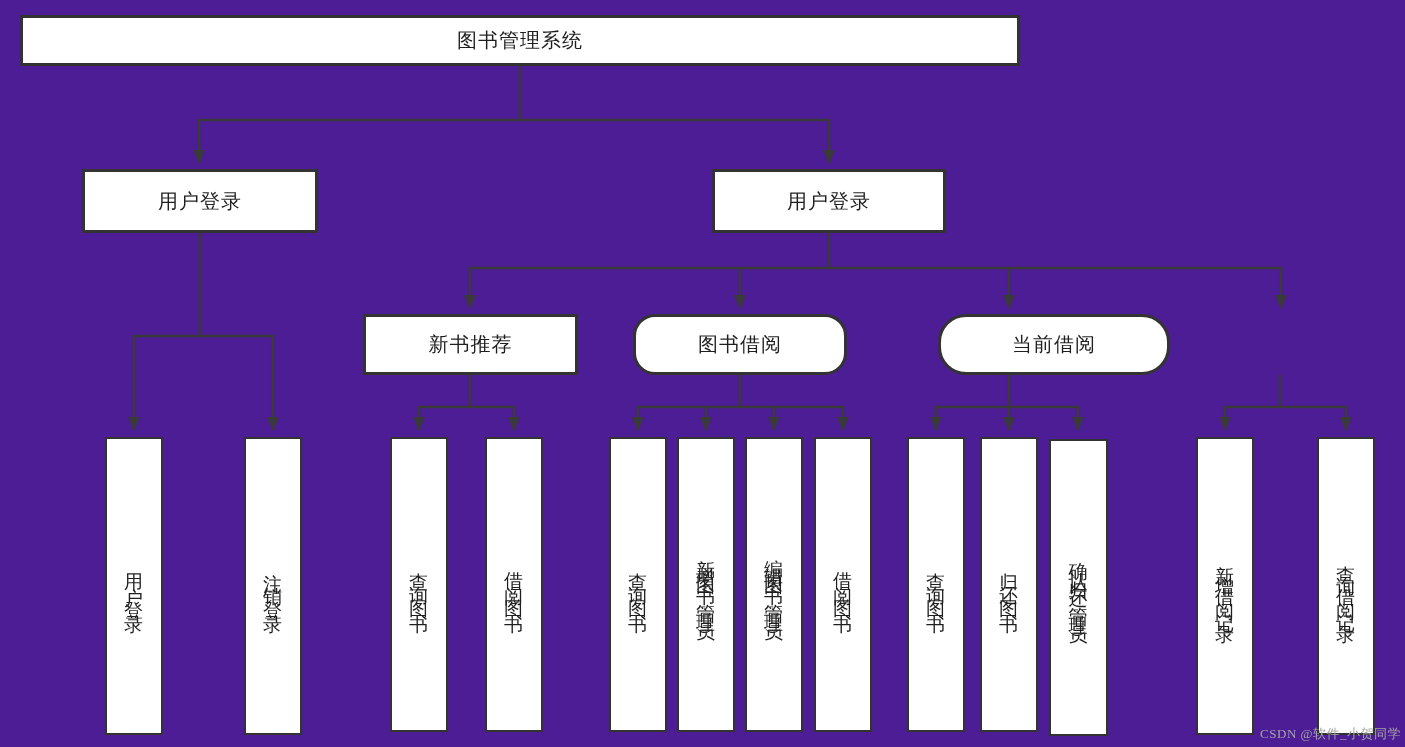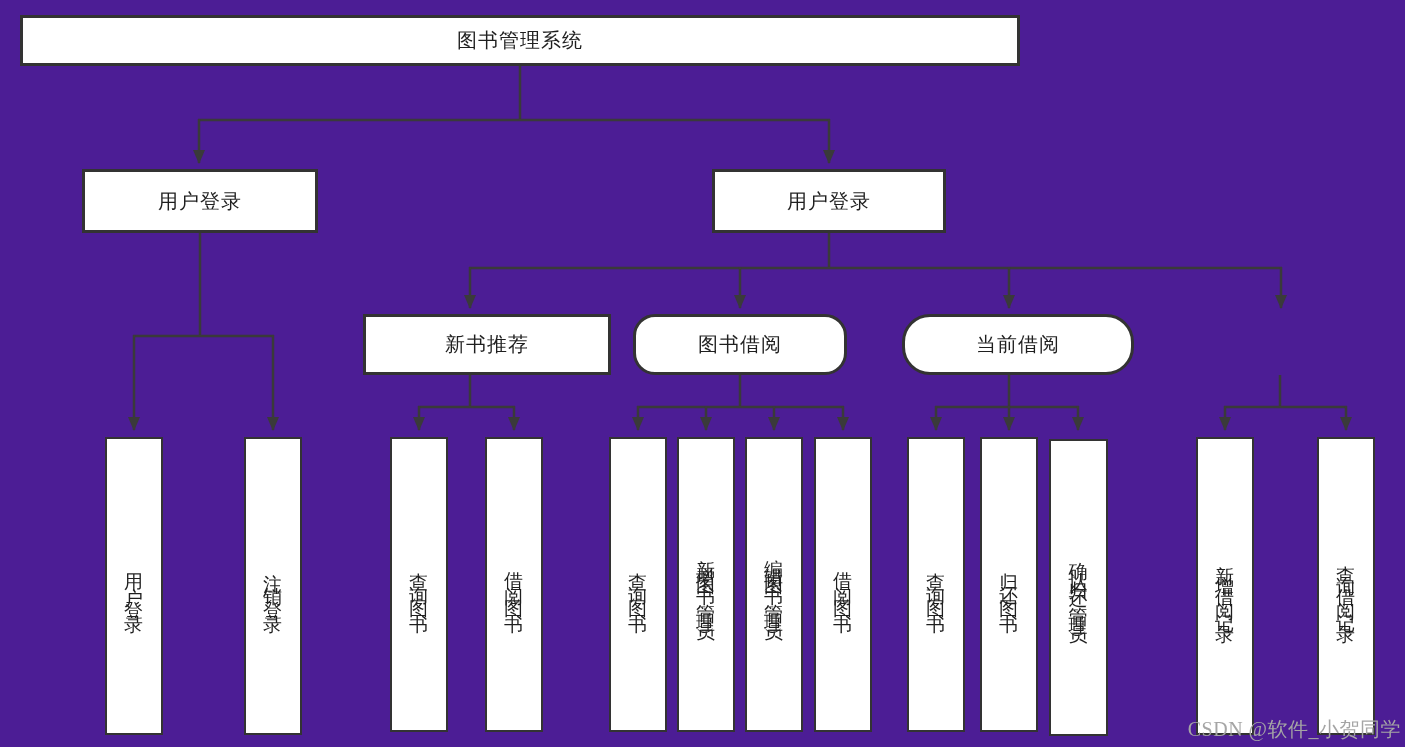--- a/index.html
+++ b/index.html
@@ -25,21 +25,21 @@
     line-height:1;
     white-space:nowrap;
   }
   .ls-wide{letter-spacing:14px;}
   .ls-med{letter-spacing:12px;}
   .ls-tight{letter-spacing:9px;}
   .watermark{
     position:absolute;
     right:4px;
     bottom:4px;
-    font-size:20px;
+    font-size:13px;
     color:#a5a5a5;
     letter-spacing:0.5px;
     z-index:5;
   }
 </style>
 </head>
 <body>
 
 <div class="stage">
 
@@ -97,27 +97,27 @@
     <span>图书管理系统</span>
   </div>
 
   <div class="node hnode" style="left:82px;top:169px;width:236px;height:64px;">
     <span>用户登录</span>
   </div>
   <div class="node hnode" style="left:712px;top:169px;width:234px;height:64px;">
     <span>用户登录</span>
   </div>
 
-  <div class="node hnode" style="left:363px;top:314px;width:248px;height:61px;">
+  <div class="node hnode" style="left:363px;top:314px;width:215px;height:61px;">
     <span>新书推荐</span>
   </div>
   <div class="node hnode" style="left:633px;top:314px;width:214px;height:61px;border-radius:22px;">
     <span>图书借阅</span>
   </div>
-  <div class="node hnode" style="left:902px;top:314px;width:232px;height:61px;border-radius:28px;">
+  <div class="node hnode" style="left:938px;top:314px;width:232px;height:61px;border-radius:28px;">
     <span>当前借阅</span>
   </div>
 
   <div class="node leaf" style="left:105px;top:437px;width:58px;height:298px;">
     <span class="vtext ls-wide">用户登录</span>
   </div>
   <div class="node leaf" style="left:244px;top:437px;width:58px;height:298px;">
     <span class="vtext ls-wide">注销登录</span>
   </div>
 

